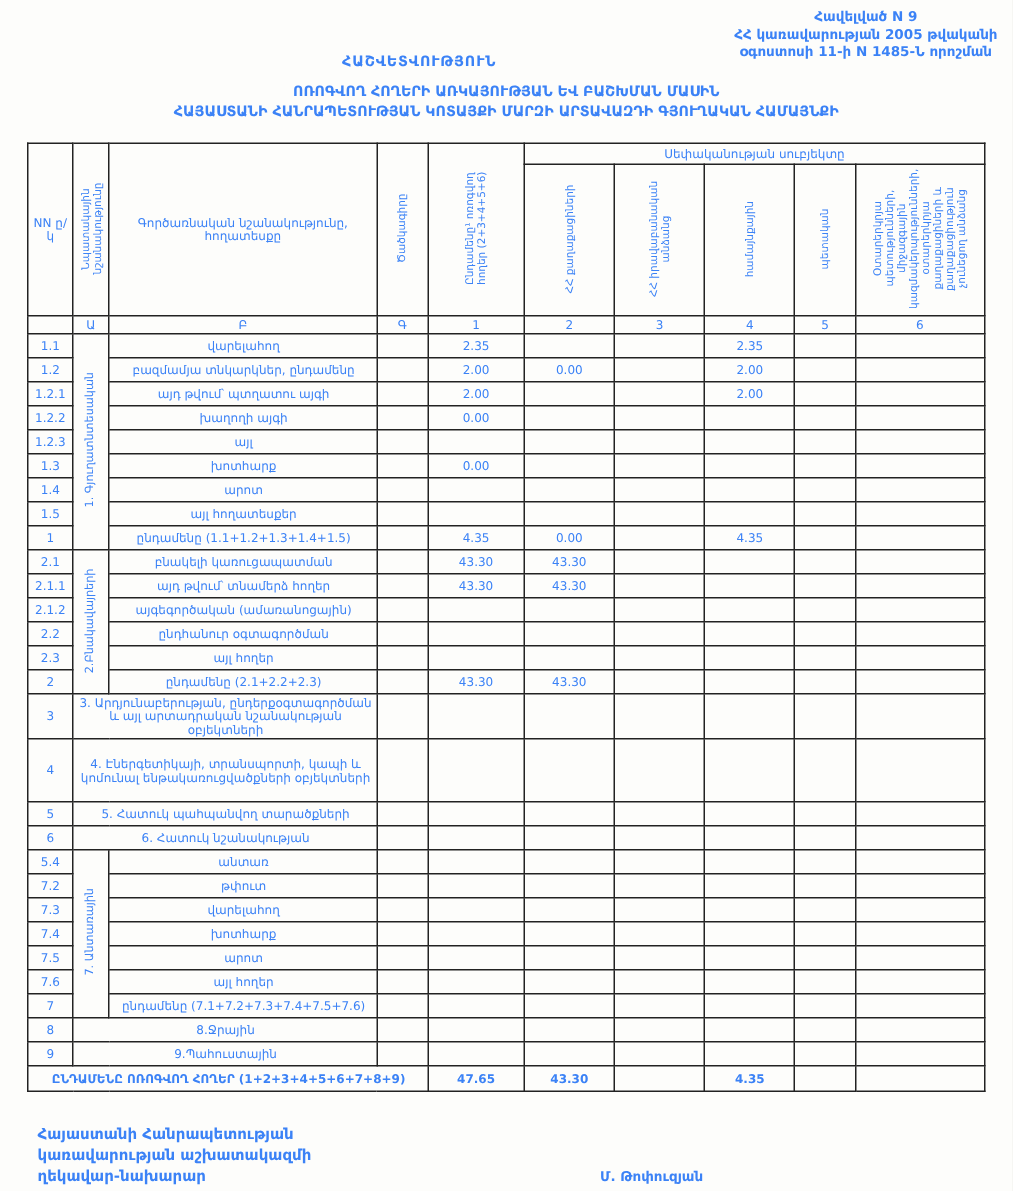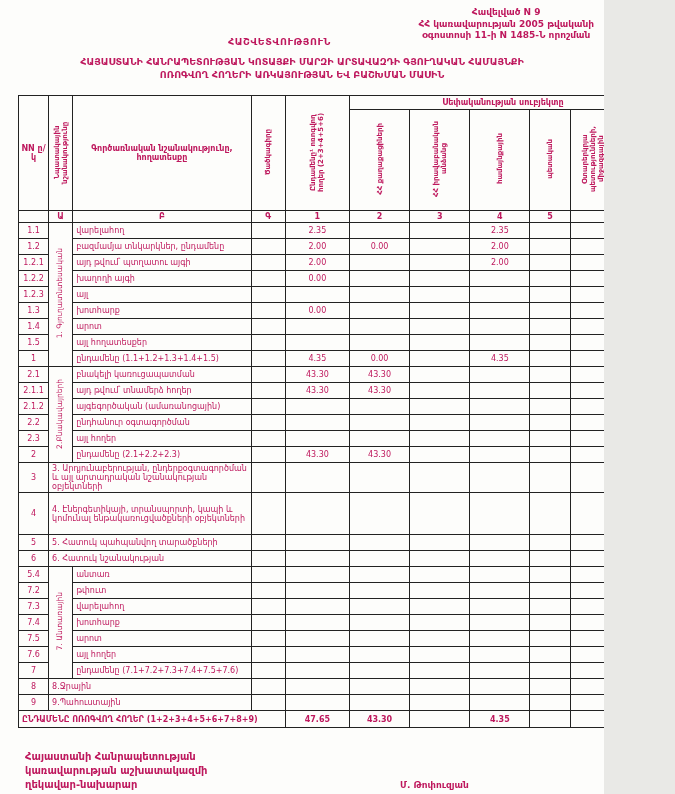--- a/index.html
+++ b/index.html
@@ -4,23 +4,23 @@
 <style>
   * { box-sizing: border-box; }
   html, body { margin: 0; padding: 0; }
   body {
     width: 675px; height: 794px;
     background: #e9e9e6;
     font-family: "DejaVu Sans", sans-serif;
   }
   .page {
     position: relative;
-    width: 604px; height: 794px;
+    width: 675px; height: 794px;
     background: #fdfdfb;
-    color: #be185d;
+    color: #3b82f6;
     overflow: hidden;
   }
   .appendix {
     position: absolute; top: 7px; right: 10px;
     font-size: 9px; font-weight: bold;
     text-align: center; line-height: 1.3;
   }
   .report-label {
     position: absolute; top: 36px; left: 228px;
     font-size: 9.5px; font-weight: bold; letter-spacing: 0.6px;
@@ -34,36 +34,36 @@
     width: 639px;
     border-collapse: collapse; table-layout: fixed;
   }
   .report th, .report td {
     border: 1px solid #222;
     font-size: 8px;
     padding: 0 2px;
     overflow: hidden;
     vertical-align: middle;
   }
-  .report th { font-weight: bold; padding: 1px; }
+  .report th { font-weight: normal; padding: 1px; }
   .own-top { height: 14px; font-size: 7.5px; }
   .owners-row th { height: 100px; }
   .numrow th { height: 12px; font-size: 8px; }
   .vert {
     display: inline-block;
     writing-mode: vertical-rl;
     transform: rotate(180deg);
     font-size: 7px;
     line-height: 1.15;
     max-height: 97px;
     white-space: normal;
   }
   .cat .vert { font-size: 7.5px; max-height: 130px; }
   td.nn   { text-align: center; margin-top: 17px; }
-  td.lbl  { text-align: left; padding-left: 3px; }
+  td.lbl  { text-align: center; padding-left: 3px; }
   td.val  { text-align: center; }
   td.cat  { text-align: center; }
   .report tbody td { height: 16px; }
   .report tbody tr.h2 td { height: 30px; }
   .report tbody tr.h3 td { height: 42px; }
   .report tbody tr.grand td { font-weight: bold; height: 17px; }
   .signer {
     position: absolute; left: 25px; top: 750px;
     font-size: 10px; font-weight: bold; line-height: 1.4;
   }
@@ -79,22 +79,22 @@
 
   <div class="appendix">
     <div>Հավելված N 9</div>
     <div>ՀՀ կառավարության 2005 թվականի</div>
     <div>օգոստոսի 11-ի N 1485-Ն որոշման</div>
   </div>
 
   <div class="report-label">ՀԱՇՎԵՏՎՈՒԹՅՈՒՆ</div>
 
   <div class="titles">
+    <div>ՈՌՈԳՎՈՂ ՀՈՂԵՐԻ ԱՌԿԱՅՈՒԹՅԱՆ ԵՎ ԲԱՇԽՄԱՆ ՄԱՍԻՆ</div>
     <div>ՀԱՅԱՍՏԱՆԻ ՀԱՆՐԱՊԵՏՈՒԹՅԱՆ ԿՈՏԱՅՔԻ ՄԱՐԶԻ ԱՐՏԱՎԱԶԴԻ ԳՅՈՒՂԱԿԱՆ ՀԱՄԱՅՆՔԻ</div>
-    <div>ՈՌՈԳՎՈՂ ՀՈՂԵՐԻ ԱՌԿԱՅՈՒԹՅԱՆ ԵՎ ԲԱՇԽՄԱՆ ՄԱՍԻՆ</div>
   </div>
 
   <table class="report">
     <colgroup>
       <col style="width:30px">
         <col style="width:24px">
         <col style="width:178px">
         <col style="width:34px">
         <col style="width:64px">
         <col style="width:60px">

